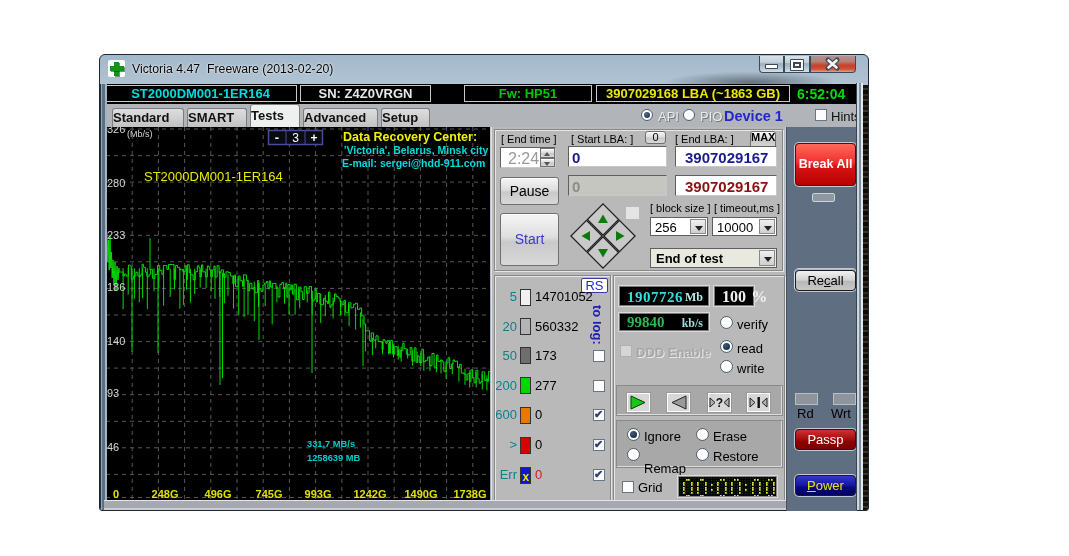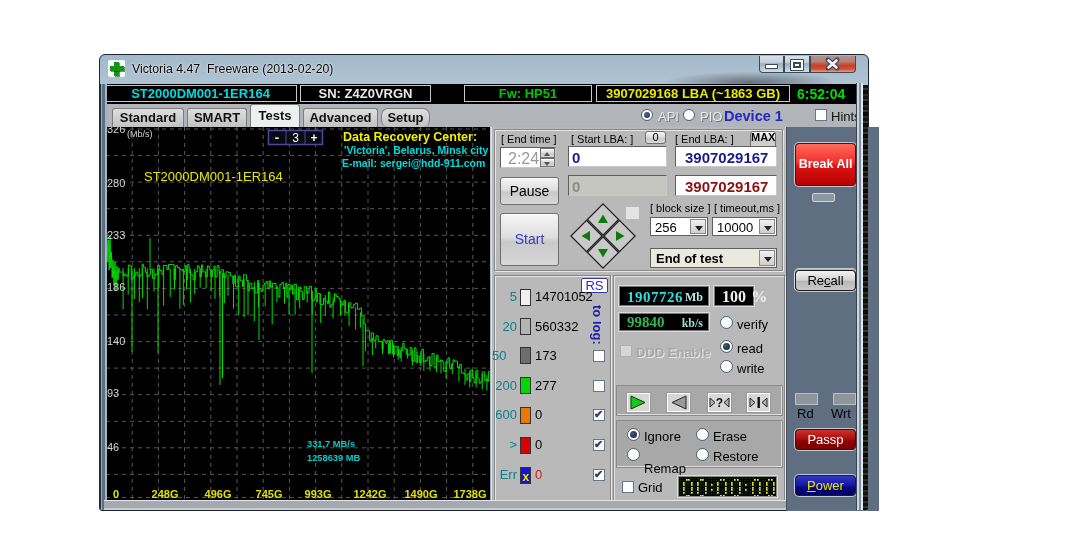--- a/index.html
+++ b/index.html
@@ -26,31 +26,31 @@
 .capbtn.min { left:659px; width:25px; border-radius:0 0 0 4px; }
 .capbtn.max { left:684px; width:26px; border-radius:0; }
 .capbtn.cls { left:710px; width:46px; border-radius:0 0 4px 0;
   background:linear-gradient(180deg,#ab9295 0%,#b97e74 35%,#c05640 50%,#c8402a 60%,#d25038 82%,#e8a087 100%); }
 #infobar { position:absolute; left:4px; top:29px; width:757px; height:20px; background:#000; }
 .sect { position:absolute; top:1px; height:17px; border:1px solid #c8c8c8; background:#000;
   font-size:13px; font-weight:bold; text-align:center; line-height:15px; }
 #tabrow { position:absolute; left:4px; top:49px; width:757px; height:23px; background:#b1b5b9; }
 .tab { position:absolute; top:4px; height:19px; background:linear-gradient(180deg,#dedede,#c2c2c2);
   border:1px solid #7d7d7d; border-bottom:none; border-radius:3px 3px 0 0;
-  font-size:13px; font-weight:bold; text-align:center; color:#111; }
+  font-size:13px; font-weight:bold; color:#111; }
 .tab.active { top:0px; height:23px; background:#eeefef; z-index:2; }
 .r7 { display:inline-block; width:12px; height:12px; border-radius:50%;
   background:radial-gradient(circle at 40% 35%, #fff 55%, #dce5ec); border:1px solid #51606e; }
 .r7.on:before { content:""; display:block; width:6px; height:6px; margin:2px; border-radius:50%;
   background:radial-gradient(circle at 35% 35%, #4d6a8c, #16284a); }
 .c7 { display:inline-block; width:12px; height:12px; background:#fdfdfd; border:1px solid #6a7684; }
 #graph { position:absolute; left:6px; top:72px; width:384px; height:373px; background:#000; }
 #midpanel { position:absolute; left:391px; top:72px; width:294px; height:378px; background:#b9b9b9;
   border-left:1px solid #e2e2e2; font-size:13px; }
-#sidebar { position:absolute; left:686px; top:72px; width:93px; height:384px; background:#5f6e80;
+#sidebar { position:absolute; left:686px; top:72px; width:71px; height:384px; background:#5f6e80;
   border-left:1px solid #46525f; }
 #bottomstrip { position:absolute; left:4px; top:445px; width:682px; height:10px;
   background:linear-gradient(180deg,#e3e4e6 0 1px,#a6aab0 1px 8px,#c9ced4 8px); }
 .group { position:absolute; border:1px solid #878787; box-shadow:inset 1px 1px 0 #e6e6e6, 1px 1px 0 #e6e6e6; }
 .lbl { position:absolute; font-size:11px; color:#000; white-space:pre; }
 .btn { position:absolute; background:linear-gradient(180deg,#f6f6f6,#dedede 45%,#c9c9c9 55%,#d8d8d8);
   border:1px solid #6f6f6f; border-radius:3px; text-align:center; color:#000;
   box-shadow:inset 0 1px 0 #fff; }
 .inp { position:absolute; background:#fff; border:1px solid #5f5f5f; font-weight:bold;
   border-right-color:#c8c8c8; border-bottom-color:#c8c8c8; }
@@ -105,21 +105,21 @@
     <div class="sect" style="left:196px; width:131px; color:#e8e8e8;">SN: Z4Z0VRGN</div>
     <div class="sect" style="left:360px; width:128px; color:#00c800;">Fw: HP51</div>
     <div class="sect" style="left:492px; width:194px; color:#e8e800;">3907029168 LBA (~1863 GB)</div>
     <div class="abs" style="left:693px; top:2px; width:62px; color:#00dc00; font-size:14px; font-weight:bold;">6:52:04</div>
   </div>
   <div id="tabrow">
     <div class="tab" style="left:8px; width:72px; line-height:18px;">Standard</div>
     <div class="tab" style="left:83px; width:60px; line-height:18px;">SMART</div>
     <div class="tab active" style="left:146px; width:50px; line-height:22px;">Tests</div>
     <div class="tab" style="left:199px; width:75px; line-height:18px;">Advanced</div>
-    <div class="tab" style="left:277px; width:49px; line-height:18px;border-radius:7px;">Setup</div>
+    <div class="tab" style="left:277px; width:49px; line-height:18px;">Setup</div>
     <span class="r7 on" style="position:absolute; left:537px; top:5px;"></span>
     <span class="abs" style="left:554px; top:5px; font-size:13px; color:#e9eaec; text-shadow:1px 1px 0 #777;">API</span>
     <span class="r7" style="position:absolute; left:579px; top:5px;"></span>
     <span class="abs" style="left:596px; top:5px; font-size:13px; color:#e9eaec; text-shadow:1px 1px 0 #777;">PIO</span>
     <span class="abs" style="left:620px; top:4px; font-size:14.5px; font-weight:bold; color:#2525c8;">Device 1</span>
     <span class="c7" style="position:absolute; left:711px; top:5px;"></span>
     <span class="abs" style="left:727px; top:5px; font-size:13px; color:#111;">Hints</span>
   </div>
   <div id="graph">
       <svg width="384" height="373" style="position:absolute;left:0;top:0">
@@ -235,21 +235,21 @@
         <span class="ca"></span>
       </div>
       <div class="group" style="left:2px;top:148px;width:117px;height:229px;"></div>
       <div class="abs" style="left:89px;top:151px;width:27px;height:15px;background:#fff;border:1px solid #3a3aa0;border-radius:2px;font-size:13px;color:#2828d8;text-align:center;line-height:13px;">RS</div>
       <div class="t13" style="left:0px;top:162px;width:25px;text-align:right;color:#0e7f8e;">5</div>
       <div class="swatch" style="left:28px;top:162px;background:#f0f0f0;"></div>
       <div class="t13" style="left:43px;top:162px;color:#000;">14701052</div>
       <div class="t13" style="left:0px;top:192px;width:25px;text-align:right;color:#0e7f8e;">20</div>
       <div class="swatch" style="left:28px;top:191px;background:#b4b4b4;"></div>
       <div class="t13" style="left:43px;top:192px;color:#000;">560332</div>
-      <div class="t13" style="left:0px;top:221px;width:25px;color:#0e7f8e;">50</div>
+      <div class="t13" style="left:0px;top:221px;width:25px;text-align:right;color:#0e7f8e;">50</div>
       <div class="swatch" style="left:28px;top:220px;background:#6e6e6e;"></div>
       <div class="t13" style="left:43px;top:221px;color:#000;">173</div>
       <div class="ck" style="left:101px;top:223px;"></div>
       <div class="t13" style="left:0px;top:251px;width:25px;text-align:right;color:#0e7f8e;">200</div>
       <div class="swatch" style="left:28px;top:250px;background:#00d800;"></div>
       <div class="t13" style="left:43px;top:251px;color:#000;">277</div>
       <div class="ck" style="left:101px;top:253px;"></div>
       <div class="t13" style="left:0px;top:280px;width:25px;text-align:right;color:#0e7f8e;">600</div>
       <div class="swatch" style="left:28px;top:280px;background:#e87800;"></div>
       <div class="t13" style="left:43px;top:280px;color:#000;">0</div>

